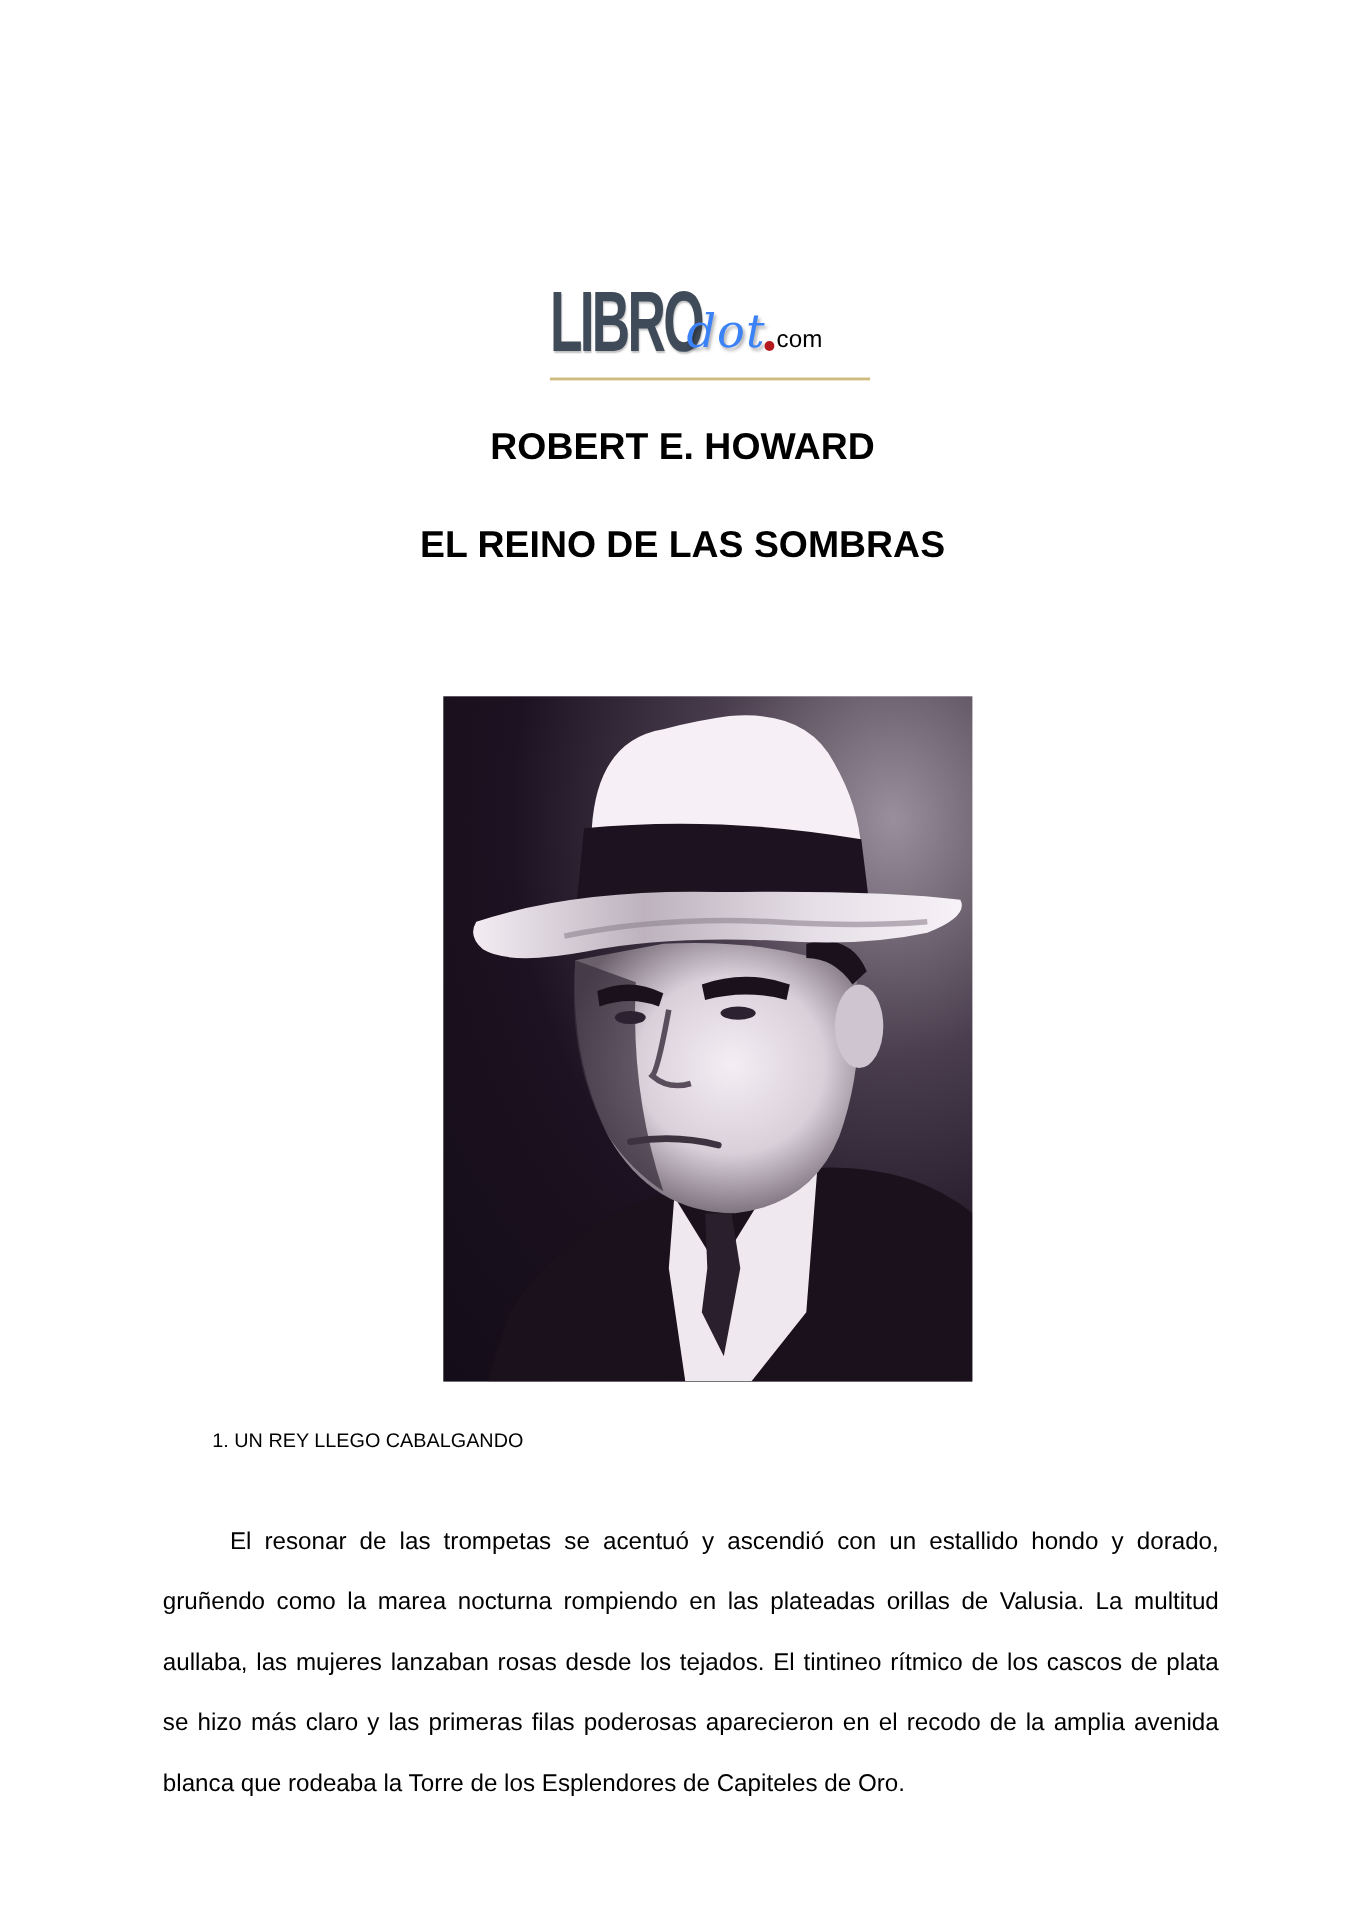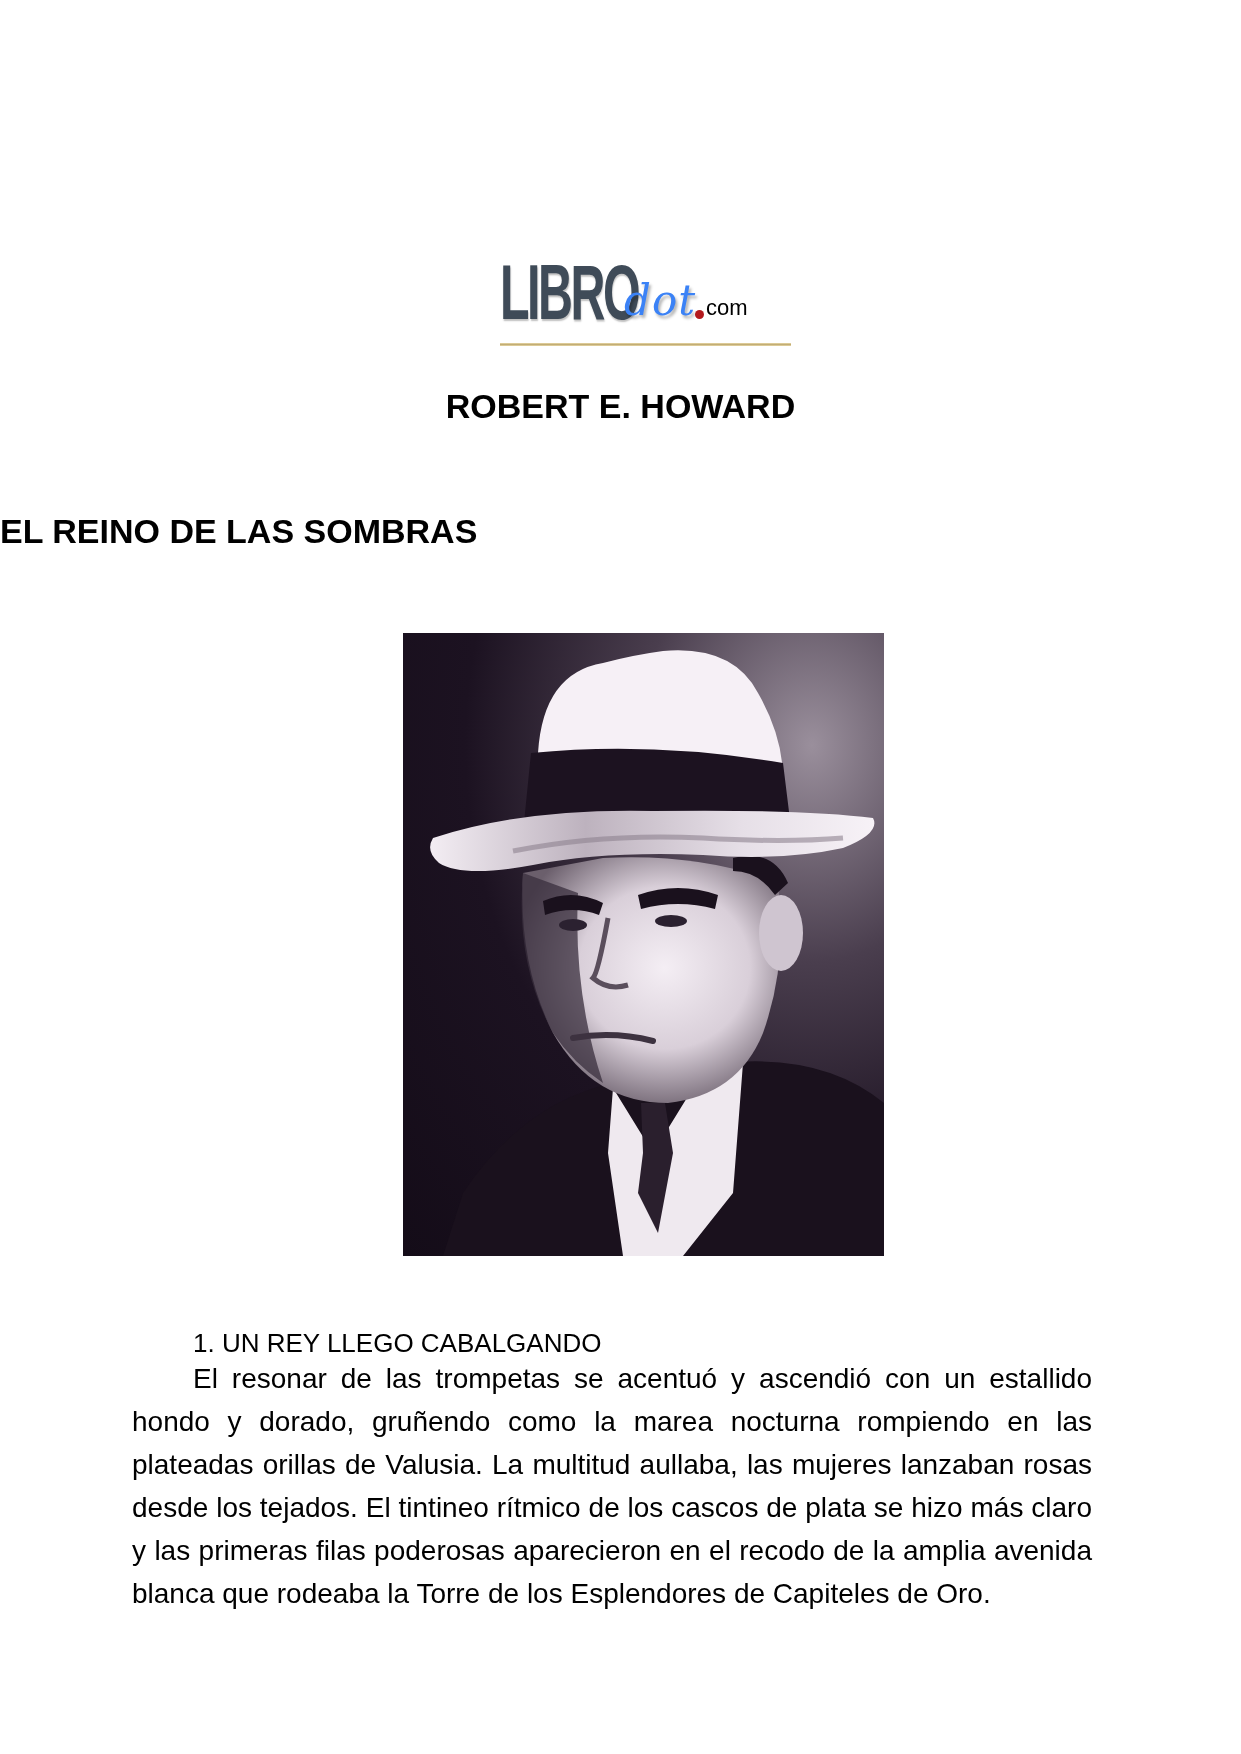--- a/index.html
+++ b/index.html
@@ -17,32 +17,32 @@
                 text-shadow: 2px 3px 3px rgba(0,0,0,0.3); letter-spacing: 1px; }
     .logo-bullet { position: absolute; left: 195px; top: 58px; width: 9px; height: 9px;
                    border-radius: 50%; background: #b3191d; }
     .logo-com { position: absolute; left: 206px; top: 44px; font-size: 22px; line-height: 24px; color: #000000; }
     .logo-rule { position: absolute; left: 0; top: 91px; width: 291px; height: 3px;
                  background: linear-gradient(#e9d8a6, #c2ad76 50%, #e9d8a6); }
 
     
     .author { position: absolute; left: 0; width: 1241px; top: 386px; text-align: center;
               font-weight: bold; font-size: 34px; line-height: 40px; }
-    .book-title { position: absolute; left: 0; width: 1241px; top: 475px; text-align: left;
-                  font-weight: bold; font-size: 34px; line-height: 40px; margin-top: 36px; }
+    .book-title { position: absolute; left: 0; width: 1241px; top: 475px; text-align: center;
+                  font-weight: bold; font-size: 34px; line-height: 40px; }
 
     
     .portrait { position: absolute; left: 403px; top: 633px; width: 481px; height: 623px; overflow: hidden;
                 background: radial-gradient(ellipse at 85% 18%, #9a8f9c 0%, #4a3e4e 30%, #1c1221 60%, #140c18 100%); }
     .portrait svg { display: block; }
 
     
-    .section-heading { position: absolute; left: 193px; top: 1329px; font-size: 26px; line-height: 28px; }
-    .body-paragraph { position: absolute; left: 132px; top: 1357px; width: 960px; margin: 0;
-                      font-size: 28px; line-height: 43px; text-align: justify; text-indent: 61px; }
+    .section-heading { position: absolute; left: 193px; top: 1295px; font-size: 18px; line-height: 28px; }
+    .body-paragraph { position: absolute; left: 132px; top: 1357px; width: 960px; margin: 16px;
+                      font-size: 22px; line-height: 55px; text-align: justify; text-indent: 61px; }
   </style>
 </head>
 <body>
 
 <div class="logo">
   <span class="logo-libro">LIBRO</span>
   <span class="logo-dot">dot</span>
   <span class="logo-bullet"></span>
   <span class="logo-com">com</span>
   <div class="logo-rule"></div>

